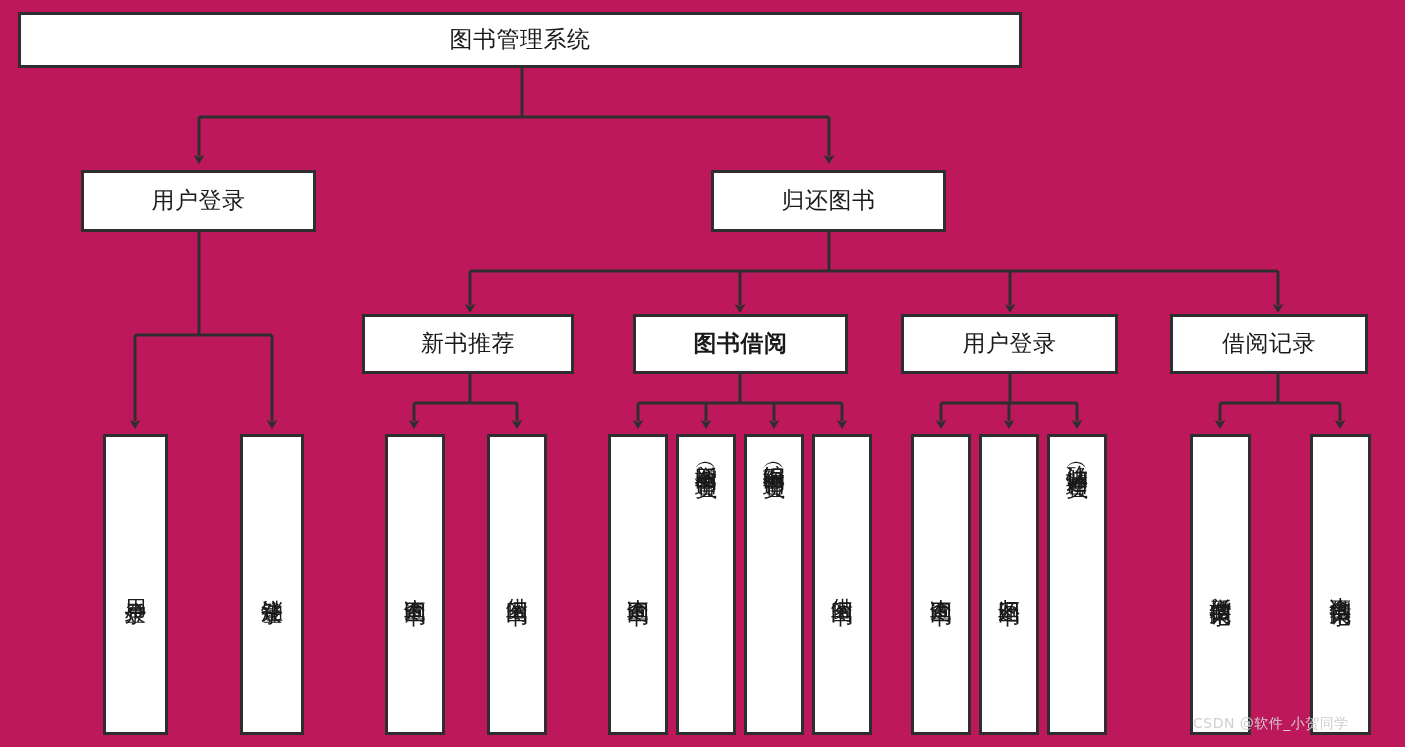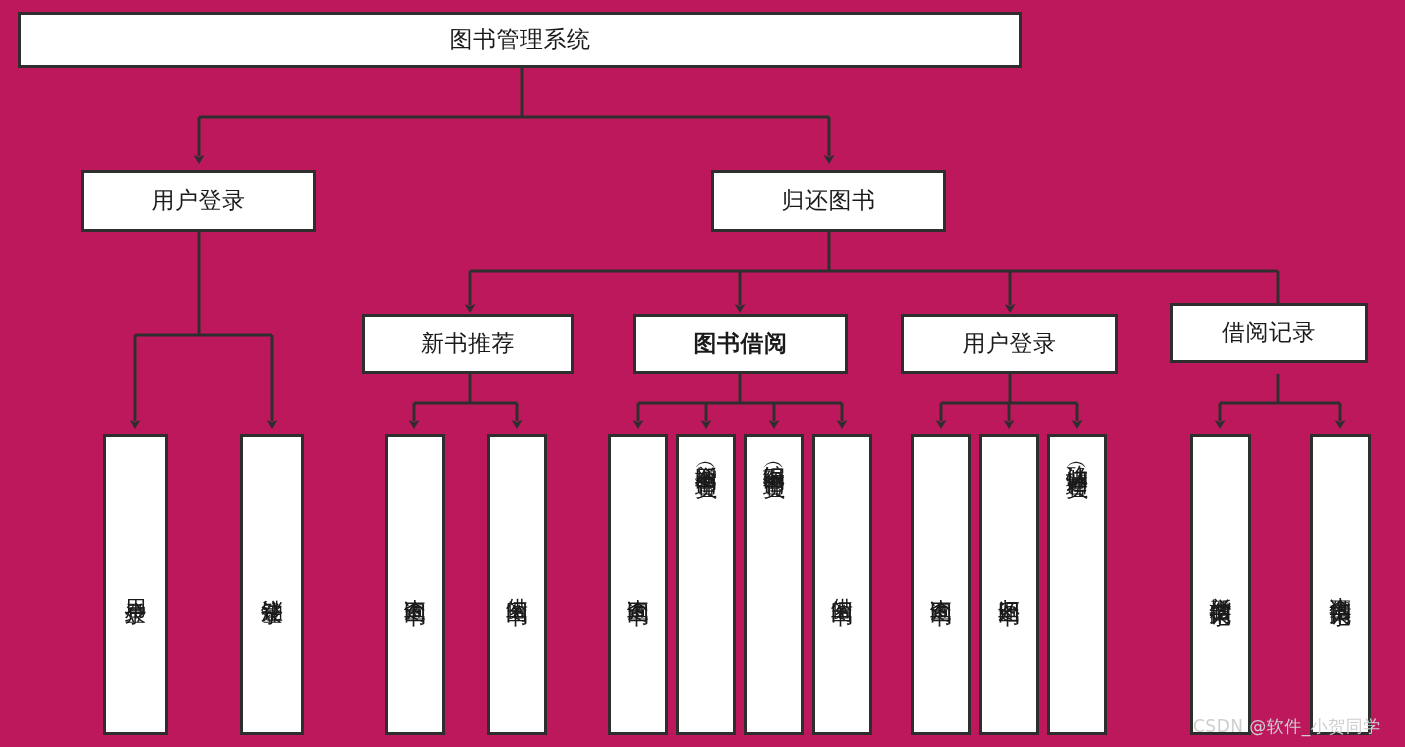--- a/index.html
+++ b/index.html
@@ -56,21 +56,21 @@
     line-height: 1;
     white-space: nowrap;
   }
   .node-box.vertical.centered {
     align-items: center;
     padding-top: 0;
   }
   .watermark {
     position: absolute;
     color: #cfcfcf;
-    font-size: 17px;
+    font-size: 14px;
     letter-spacing: 0.5px;
     white-space: nowrap;
     pointer-events: none;
   }
 </style>
 </head>
 <body>
 
 <div id="diagram-root">
 
@@ -153,21 +153,21 @@
   </div>
 
   <div class="node-box" style="left:633px; top:314px; width:215px; height:60px;font-weight:bold;">
     <span class="node-label">图书借阅</span>
   </div>
 
   <div class="node-box" style="left:901px; top:314px; width:217px; height:60px;">
     <span class="node-label">用户登录</span>
   </div>
 
-  <div class="node-box" style="left:1170px; top:303px; width:198px; height:60px;">
+  <div class="node-box" style="left:1170px; top:314px; width:198px; height:60px;">
     <span class="node-label">借阅记录</span>
   </div>
 
   <div class="node-box vertical centered" style="left:103px; top:434px; width:65px; height:301px;">
     <span class="node-label">用户登录</span>
   </div>
 
   <div class="node-box vertical centered" style="left:240px; top:434px; width:64px; height:301px;">
     <span class="node-label">注销登录</span>
   </div>

